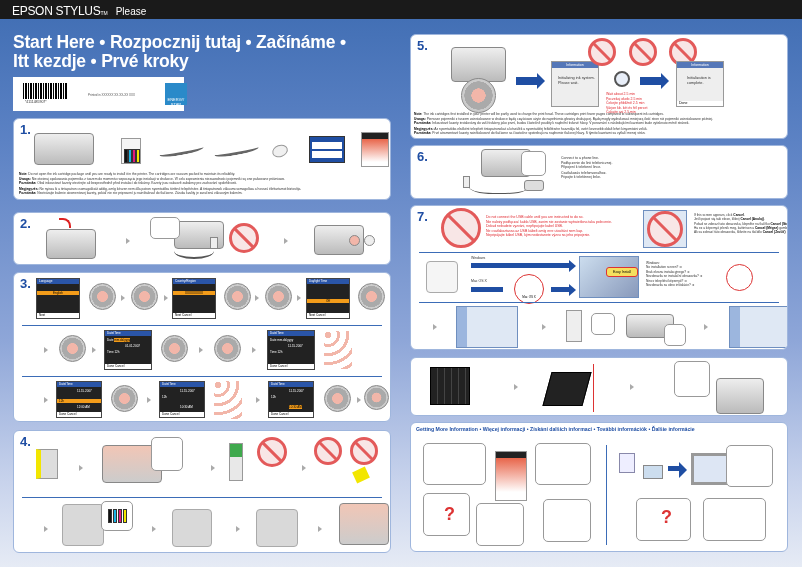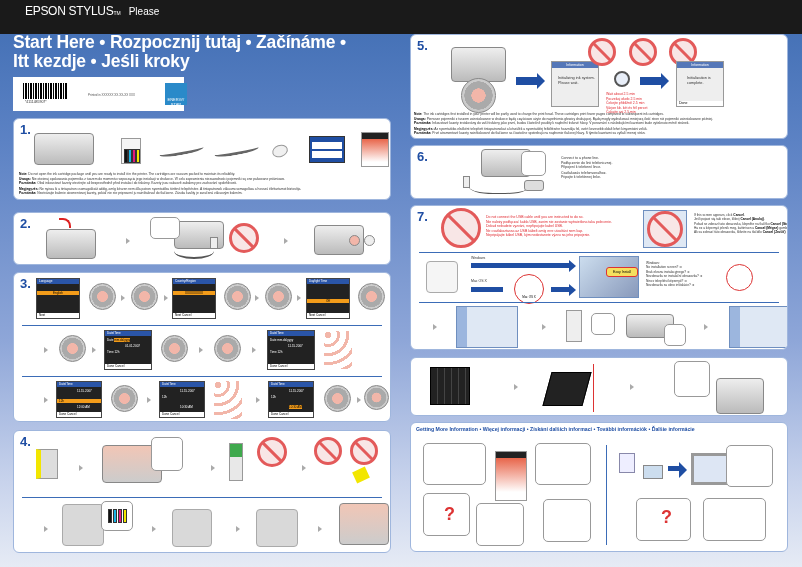--- a/index.html
+++ b/index.html
@@ -1,18 +1,18 @@
 <!DOCTYPE html>
 <html><head>
 <meta charset="utf-8">
 <style>
 *{box-sizing:border-box;margin:0;padding:0}
 html,body{width:802px;height:567px;overflow:hidden}
 body{font-family:"Liberation Sans",sans-serif;background:linear-gradient(180deg,#3f6db3 0%,#5c82c4 25%,#8ea6d8 60%,#c8d3ec 85%,#e6ebf5 100%);position:relative}
-.topbar{position:absolute;left:0;top:0;width:802px;height:34px;background:#1a1a1a;color:#fff;display:flex;align-items:baseline;padding-left:25px;padding-top:4px;white-space:nowrap}
+.topbar{position:absolute;left:0;top:0;width:802px;height:19px;background:#1a1a1a;color:#fff;display:flex;align-items:baseline;padding-left:12px;padding-top:4px;white-space:nowrap}
 .topbar .brand{font-size:12px;letter-spacing:-0.3px}
 .topbar .tm{font-size:5px;margin-right:3px}
 .topbar .model{font-size:20px;font-weight:normal;letter-spacing:0.2px}
 .topbar .series{font-size:10px;margin-left:5px}
 .title{position:absolute;left:13px;top:33px;color:#fff;font-weight:bold;font-size:17.5px;line-height:19px;letter-spacing:-0.2px}
 .barcodebox{position:absolute;left:13px;top:77px;width:171px;height:34px;background:#fff}
 .barcode{position:absolute;left:10px;top:6px;width:44px;height:16px;background:repeating-linear-gradient(90deg,#000 0 1px,#fff 1px 2px,#000 2px 4px,#fff 4px 5px)}
 .barcode-num{position:absolute;left:12px;top:23px;font-size:3.5px;color:#333}
 .prodcode{position:absolute;left:75px;top:16px;font-size:3px;color:#555}
 .energystar{position:absolute;left:152px;top:6px;width:22px;height:22px;background:#2a8ac9;color:#fff;font-size:4px;text-align:center;padding-top:14px}
@@ -54,21 +54,21 @@
 <body>
 
 <div class="topbar">
   <span class="brand">EPSON STYLUS</span>
   <span class="tm">TM</span>
   <span class="series">Please</span>
 </div>
 
 <div class="title">
   <div>Start Here • Rozpocznij tutaj • Začínáme •</div>
-  <div>Itt kezdje • Jeśli kroky</div>
+  <div>Itt kezdje • Prvé kroky</div>
 </div>
 
 <div class="barcodebox">
   <div class="barcode"></div>
   <div class="barcode-num">*4111485907*</div>
   <div class="prodcode">Printed in XXXXXX XX.XX-XX XXX</div>
   <div class="energystar">ENERGY STAR</div>
 </div>
 
 <div class="panel" style="left:13px;top:118px;width:378px;height:82px;">

